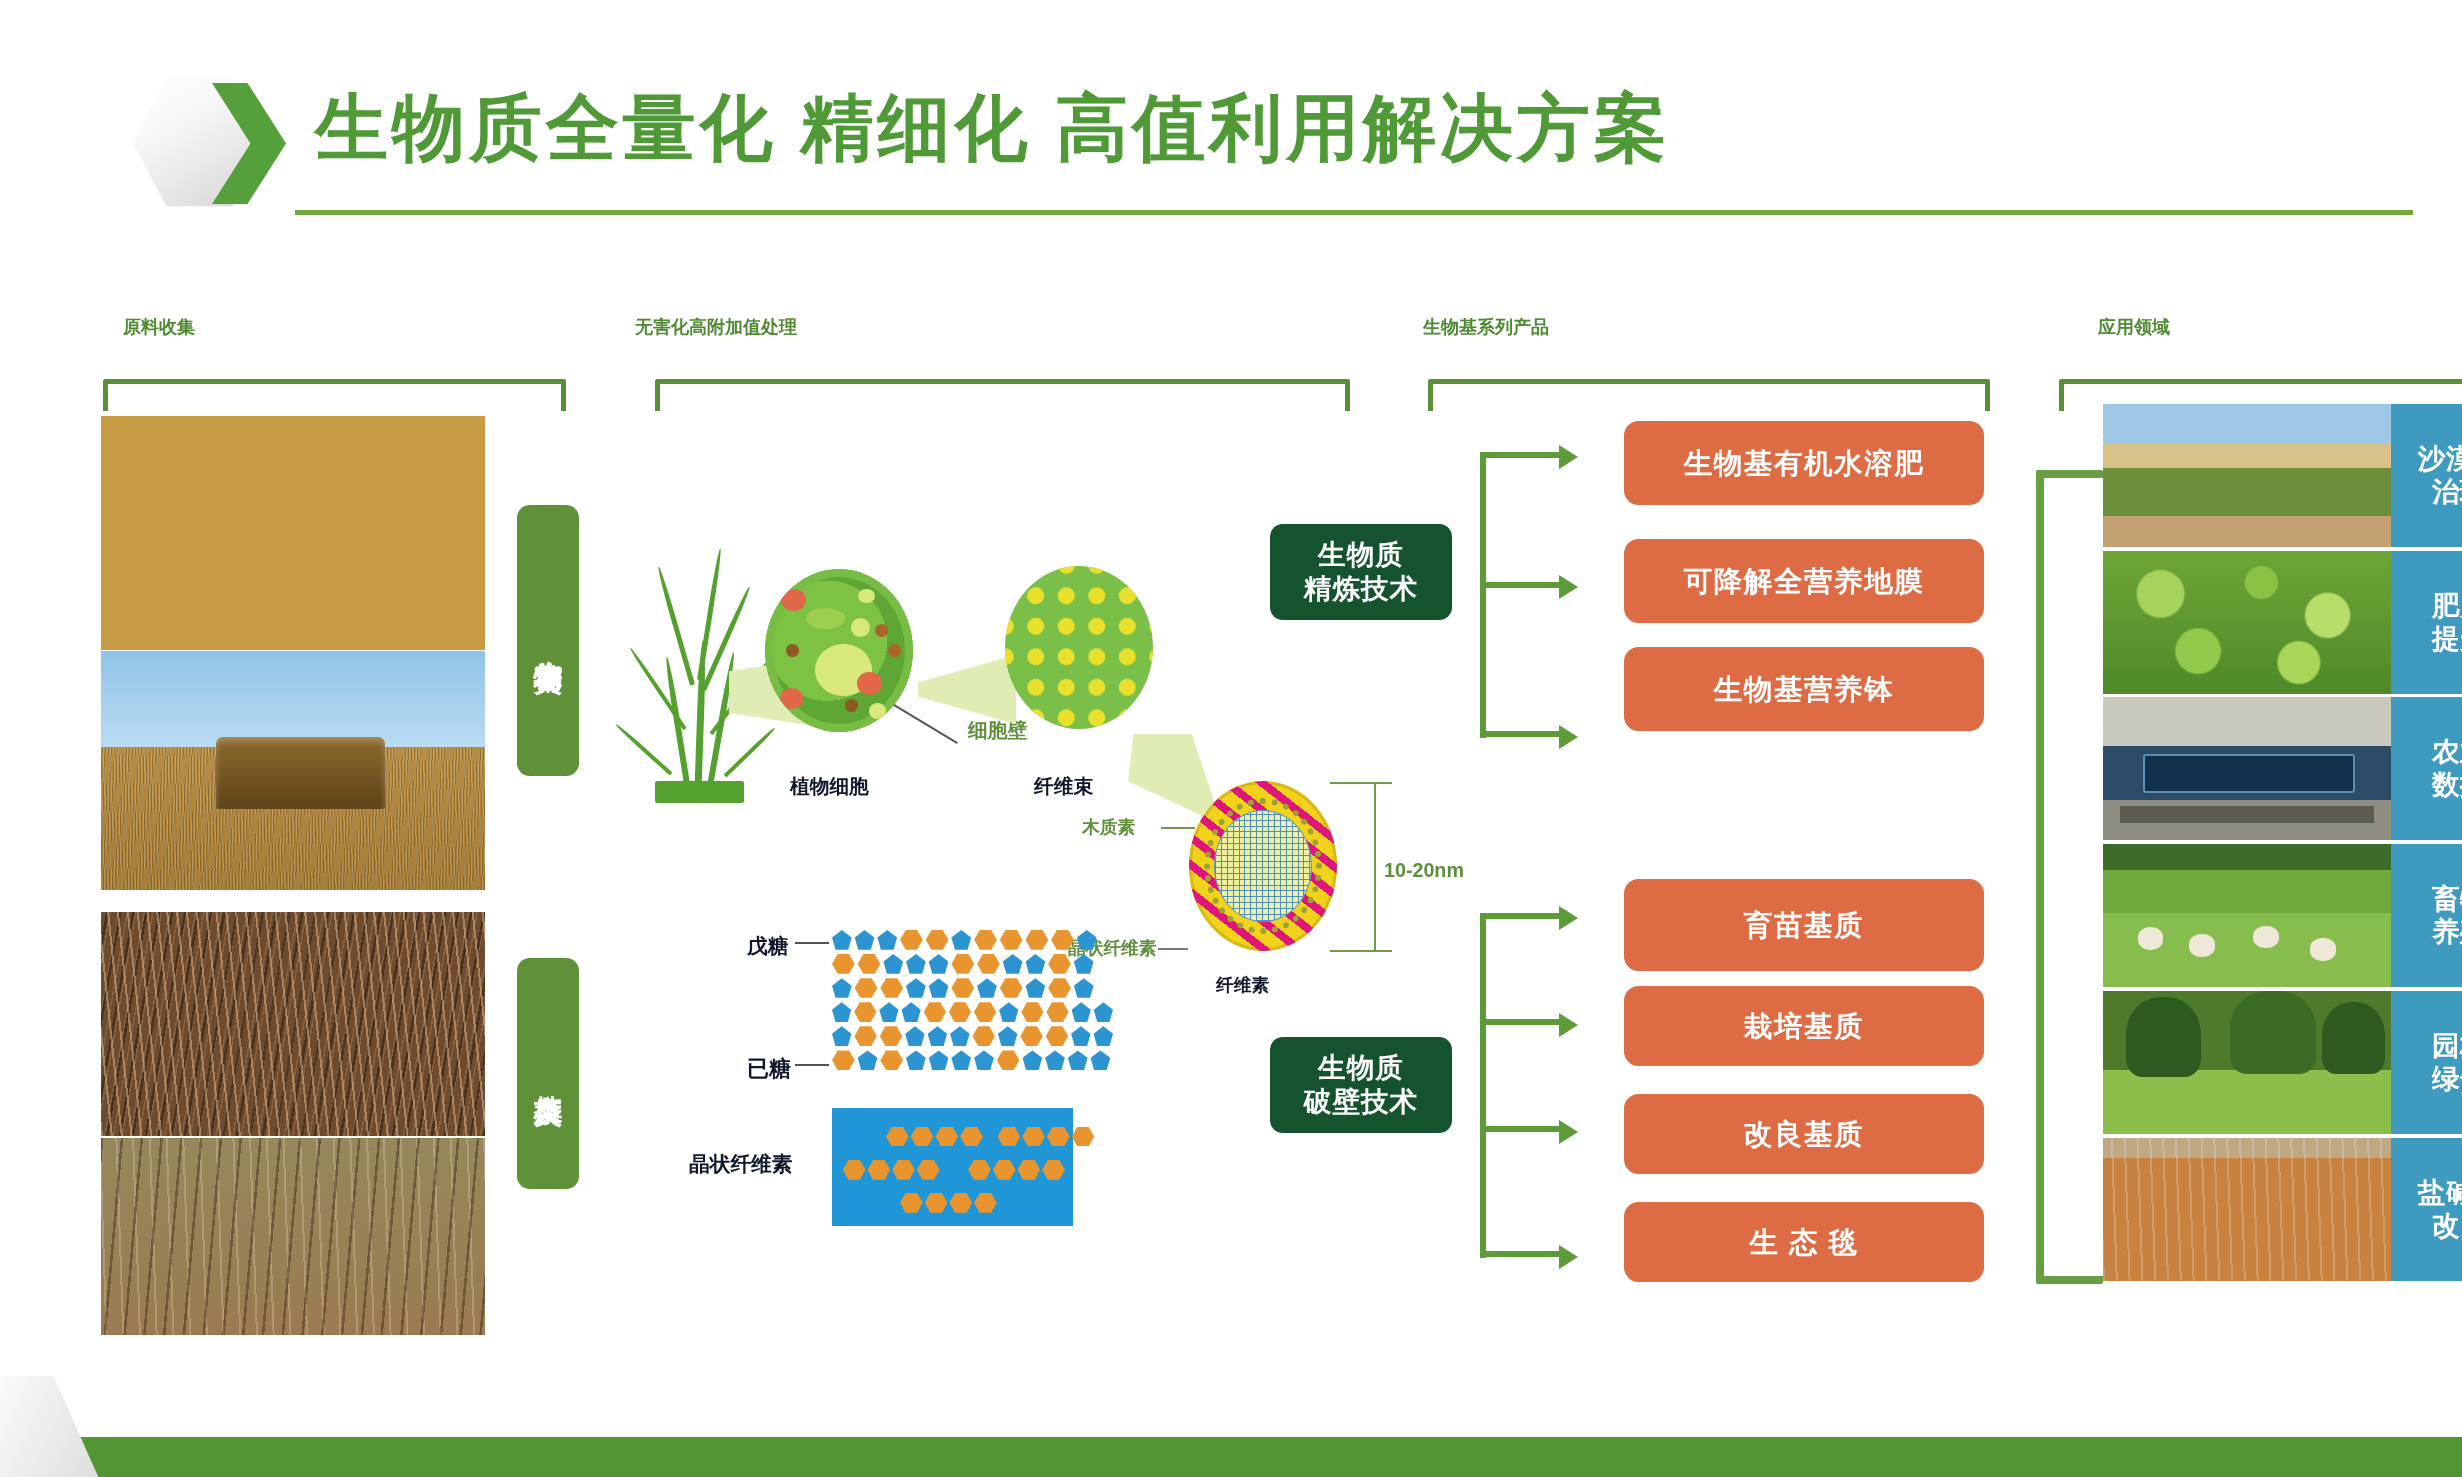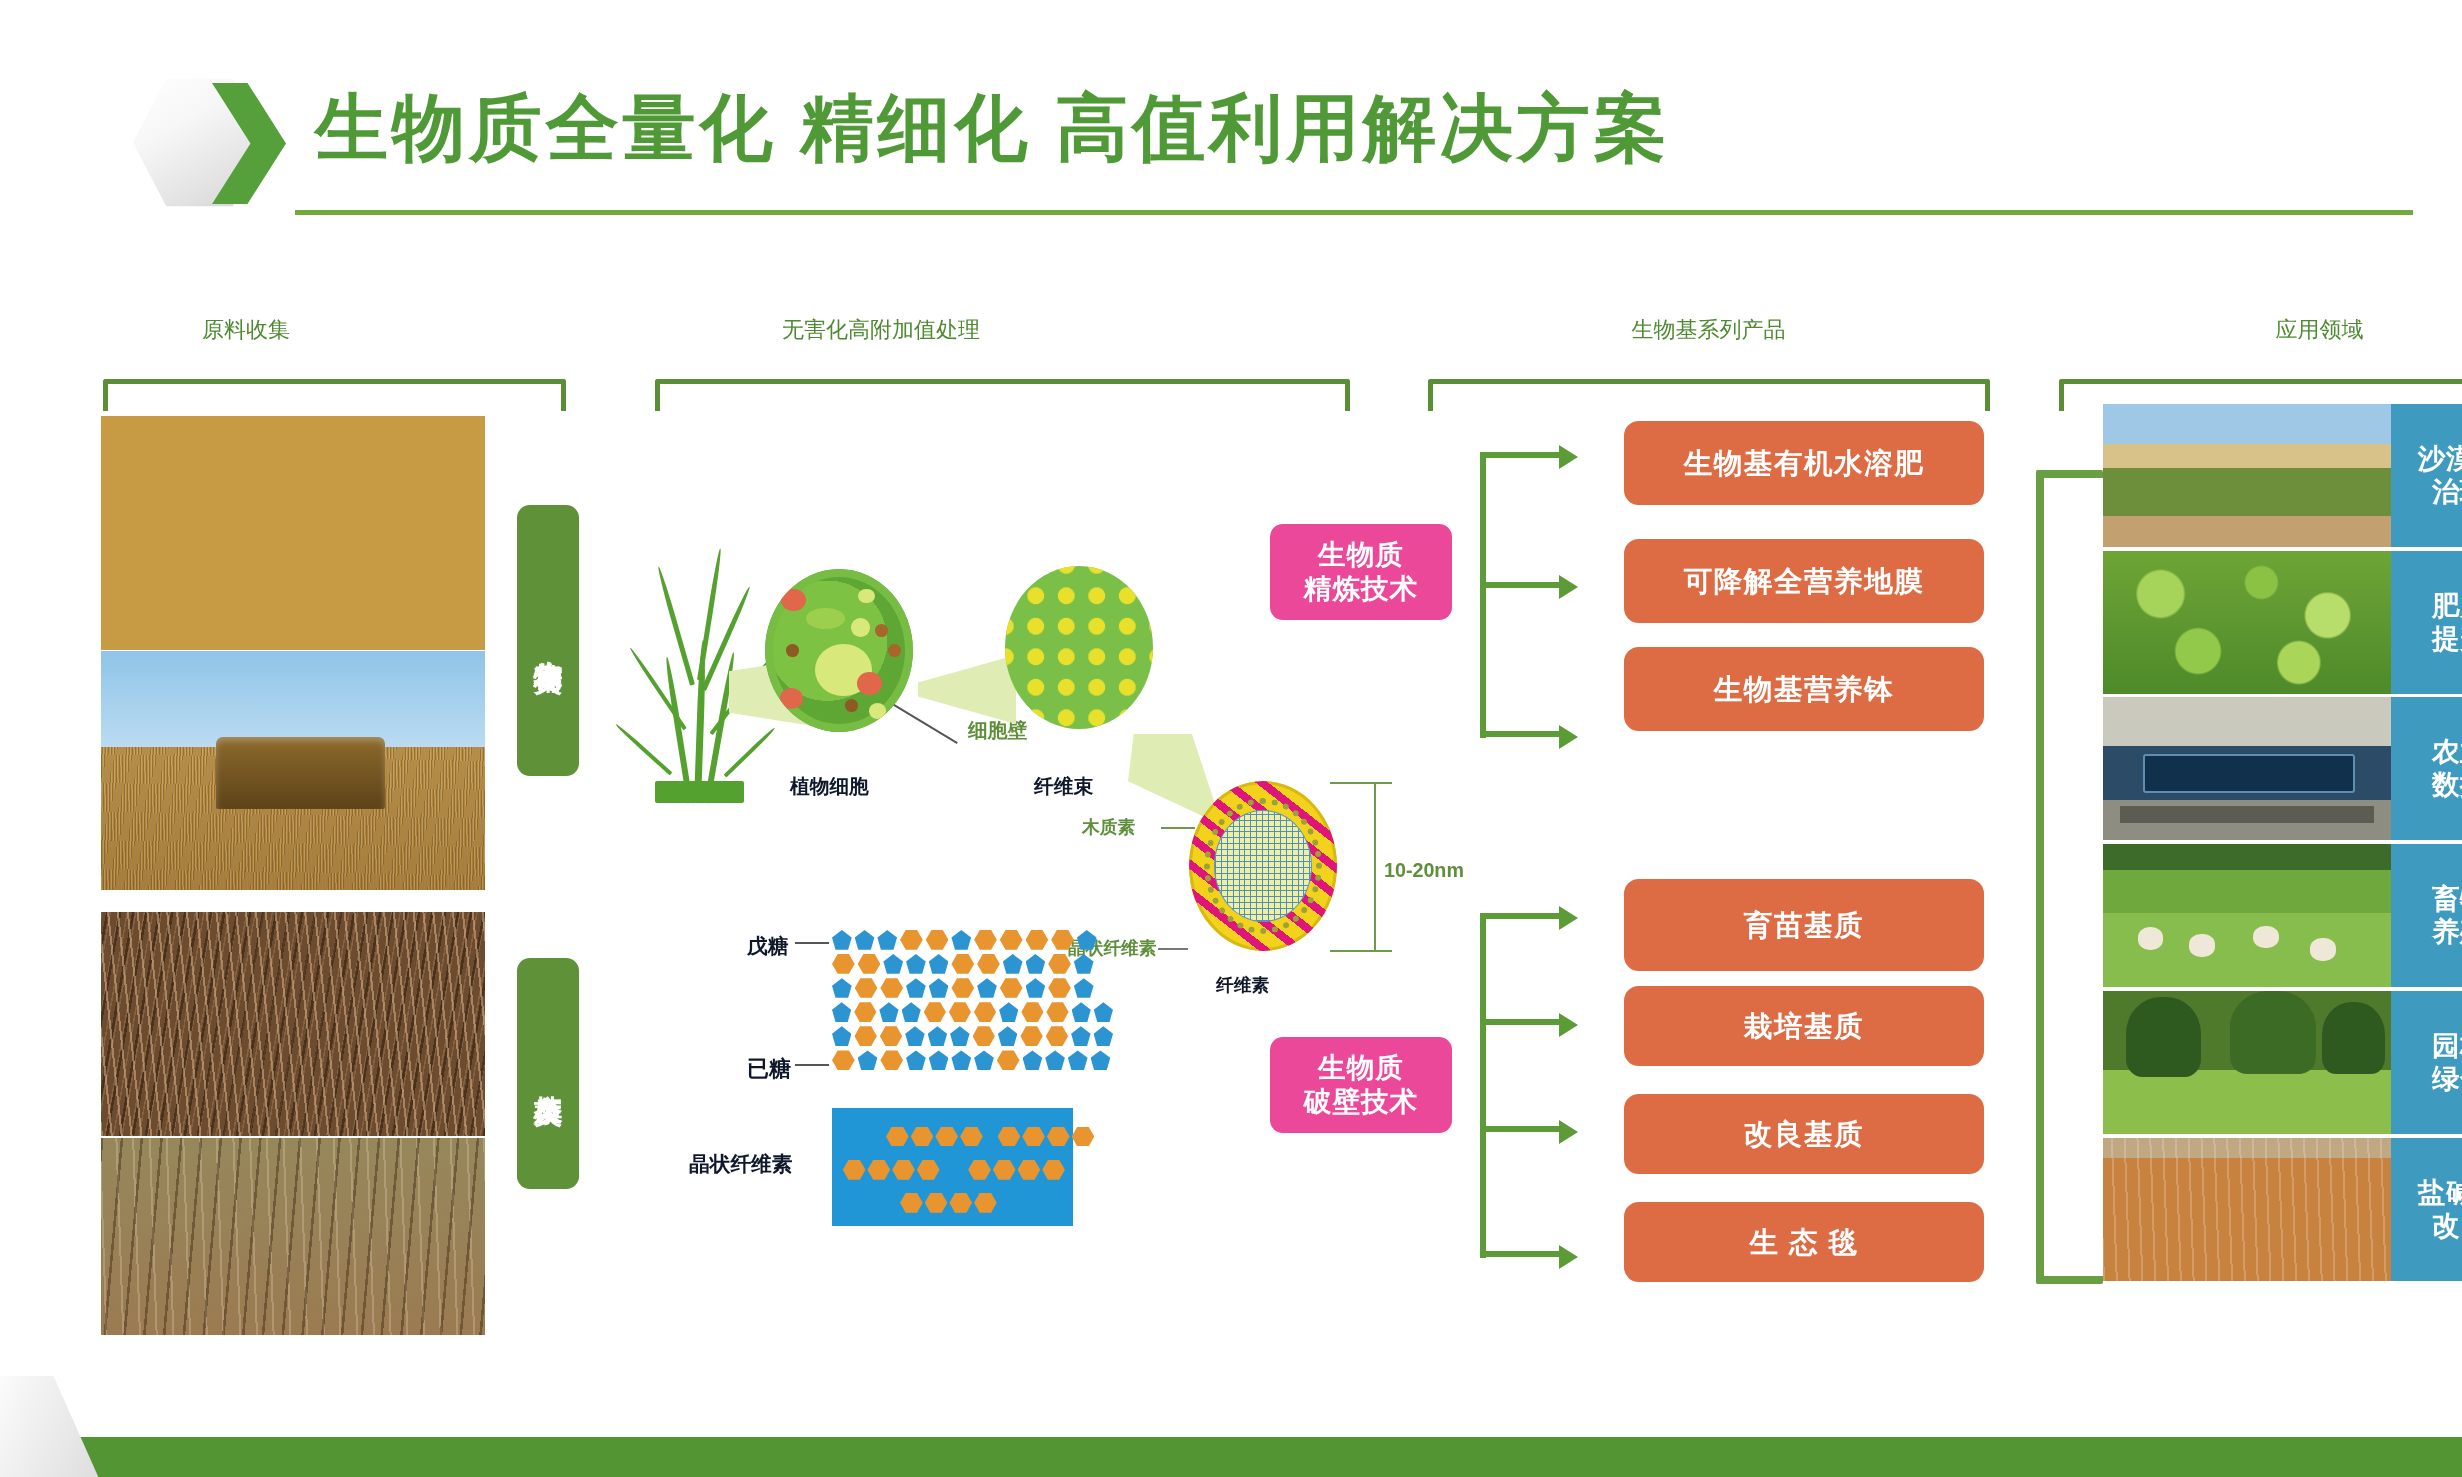--- a/index.html
+++ b/index.html
@@ -16,22 +16,22 @@
       background:#56a03c;
       clip-path:polygon(0% 0%,48% 0%,100% 50%,48% 100%,0% 100%,52% 50%);}
 
   #page-title{position:absolute;left:315px;top:91px;
       font-size:73px;line-height:1;font-weight:bold;color:#4f9a36;
       letter-spacing:3.9px;white-space:nowrap;}
   #title-rule{position:absolute;left:295px;top:210px;width:2118px;height:5.4px;
       background:#73a83d;}
 
   
-  .sec-title{position:absolute;font-size:22px;color:#4f8a32;font-weight:normal;
-      white-space:nowrap;text-align:center;}
+  .sec-title{position:absolute;font-size:18px;color:#4f8a32;font-weight:bold;
+      white-space:nowrap;text-align:left;}
   .sec-bracket{position:absolute;border:5.4px solid #5b8f35;border-bottom:none;
       border-radius:3px 3px 0 0;}
 
   
   .photo{position:absolute;overflow:hidden;}
   .photo .sky{position:absolute;left:0;top:0;width:100%;height:42%;
       background:linear-gradient(#8fc4e8,#bcdcf2);}
   .straw-a{position:absolute;inset:0;
       background:
         repeating-linear-gradient(72deg, rgba(255,255,255,.25) 0 1.5px, rgba(0,0,0,.0) 1.5px 4.4px),
@@ -99,21 +99,21 @@
   .cryst{position:absolute;background:#2196d6;}
   .cryst .cr-row{position:absolute;display:flex;gap:2px;}
   .leadline{position:absolute;background:#555;height:1.5px;}
 
   
   .plant{position:absolute;}
   .plant span{position:absolute;background:#54a12f;border-radius:50% 50% 1px 1px;
       transform-origin:bottom center;}
 
   
-  .tech-box{position:absolute;background:#ec4899;border-radius:12.8px;color:#fff;
+  .tech-box{position:absolute;background:#14532d;border-radius:12.8px;color:#fff;
       display:flex;flex-direction:column;align-items:center;justify-content:center;
       font-size:27.6px;font-weight:bold;line-height:1.22;letter-spacing:1px;}
   .prod-box{position:absolute;background:#dd6b43;border-radius:14.8px;color:#fff;
       display:flex;align-items:center;justify-content:center;
       font-size:28.6px;font-weight:bold;letter-spacing:1.5px;white-space:nowrap;}
 
   .conn{position:absolute;}
   .conn .stem{position:absolute;background:#5d9b38;}
   .conn .arm{position:absolute;background:#5d9b38;height:6.4px;}
   .conn .head{position:absolute;width:0;height:0;

